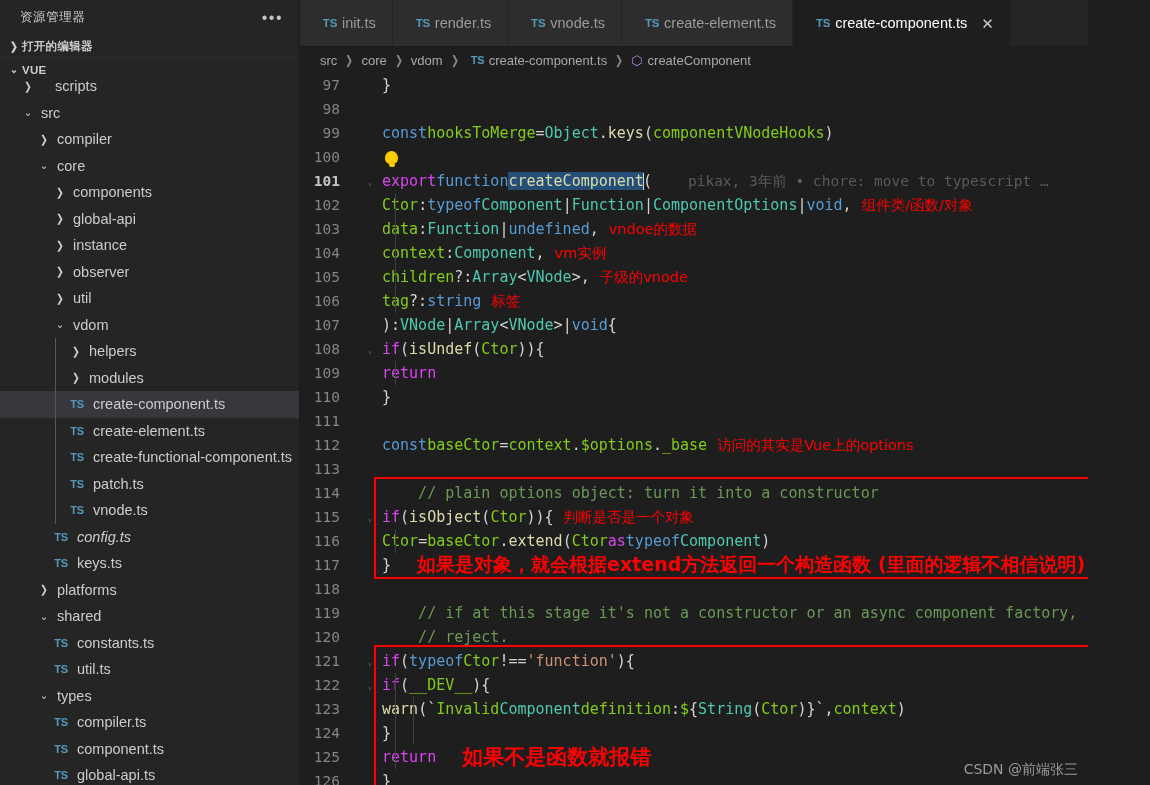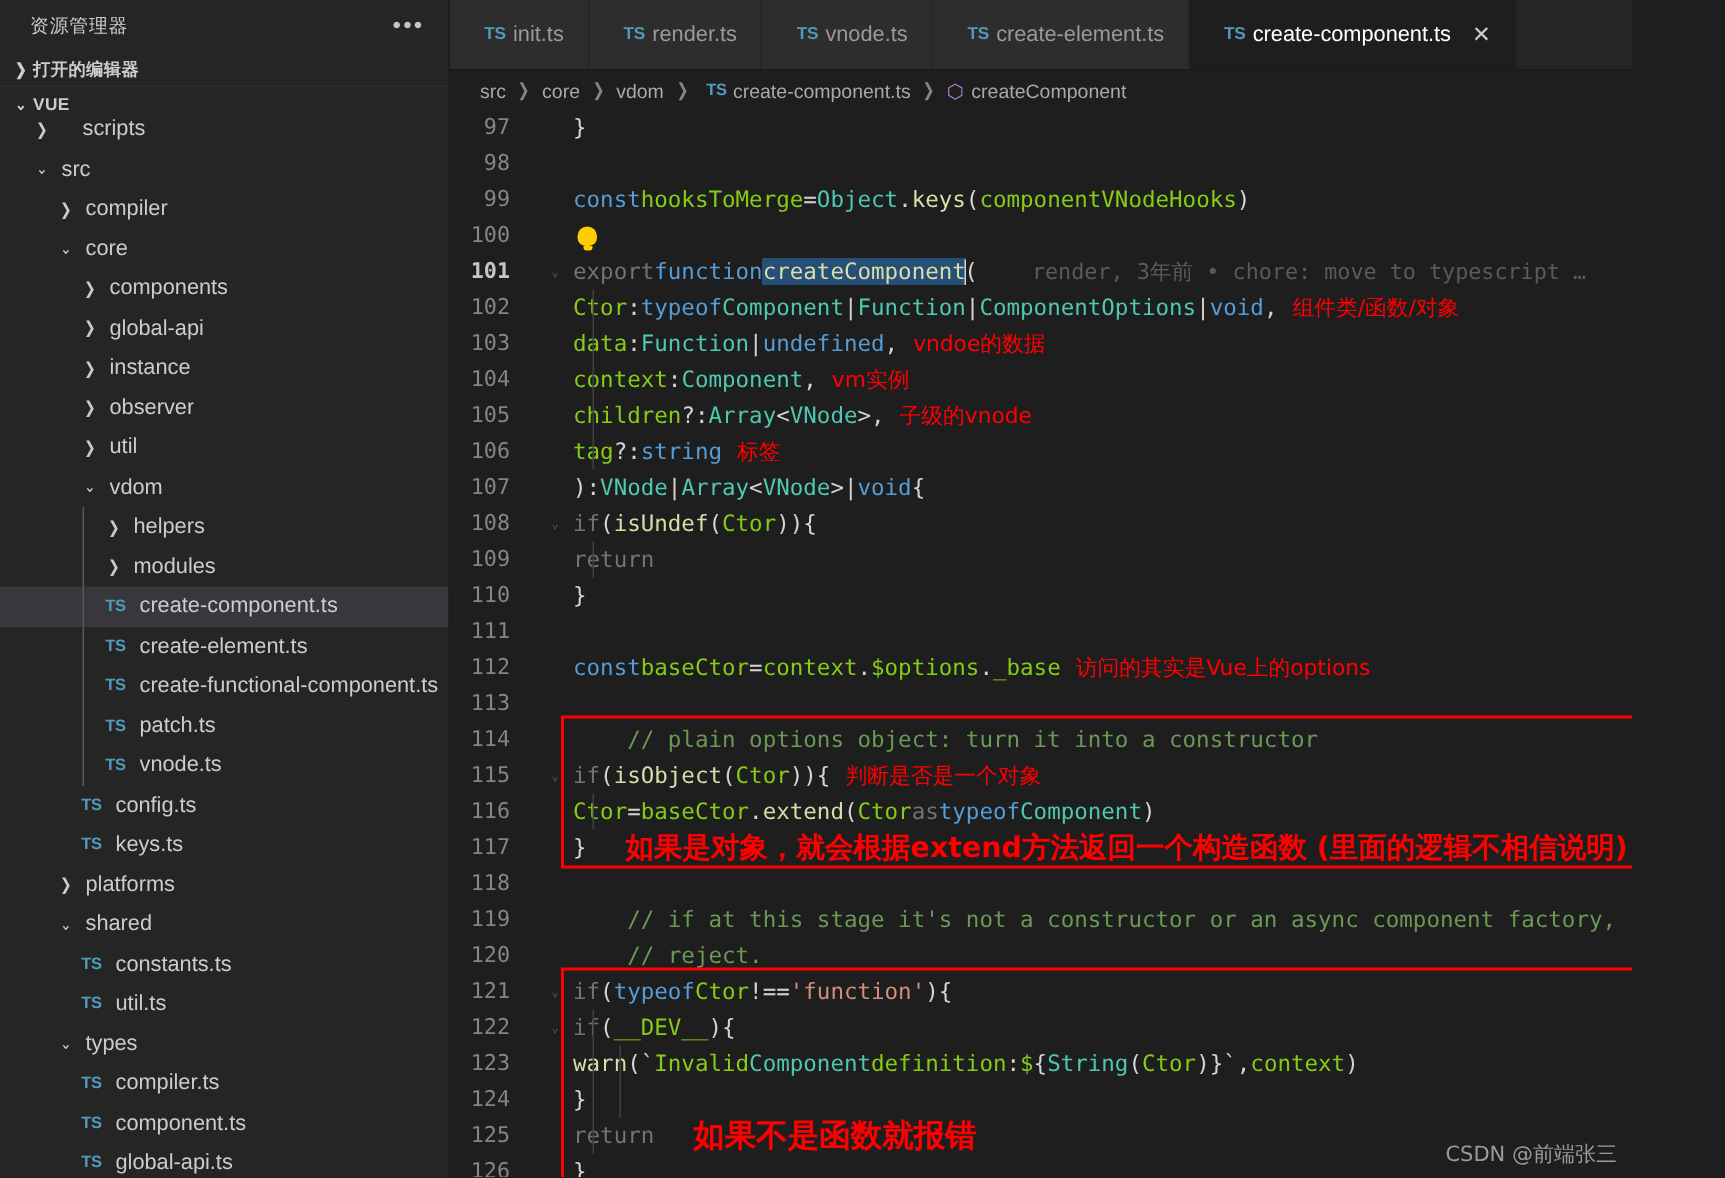--- a/index.html
+++ b/index.html
@@ -155,21 +155,21 @@
   .cline.active .lnum { color: #c6c6c6; font-weight: bold; }
   .fold {
     width: 16px; flex: 0 0 16px;
     color: #5a5a5a; font-size: 10px; text-align:center;
     transform: scaleX(.8);
   }
   .ctext { padding-left: 4px; display: flex; align-items:center; white-space: pre; }
 
   
   .kw   { color: #569cd6; }    
-  .kw2  { color: #737373; }    
+  .kw2  { color: #d946ef; }    
   .fn   { color: #dcdcaa; }    
   .ty   { color: #4ec9b0; }    
   .var  { color: #84cc16; }    
   .pl   { color: #d4d4d4; }    
   .cm   { color: #6a9955; }    
   .str  { color: #ce9178; }
   .sel  { background:#264f78; color:#dcdcaa; }
   .cursor {
     display:inline-block; width:1px; height:17px;
     background:#d4d4d4; vertical-align:middle; margin:0 -1px;
@@ -296,21 +296,21 @@
         <div class="row">
           <span class="ts-badge" style="margin-left: 66px;">TS</span>
           <span class="label" style="margin-left: 5px;">patch.ts</span>
         </div>
         <div class="row">
           <span class="ts-badge" style="margin-left: 66px;">TS</span>
           <span class="label" style="margin-left: 5px;">vnode.ts</span>
         </div>
         <div class="row">
           <span class="ts-badge" style="margin-left: 50px;">TS</span>
-          <span class="label" style="margin-left: 5px;">config.ts</span>
+          <span class="label" style="margin-left: 5px; font-style: italic;">config.ts</span>
         </div>
         <div class="row">
           <span class="ts-badge" style="margin-left: 50px;">TS</span>
           <span class="label" style="margin-left: 5px;">keys.ts</span>
         </div>
         <div class="row">
           <span class="chev" style="margin-left: 36px;">❯</span>
           <span class="label" style="margin-left: 5px;">platforms</span>
         </div>
         <div class="row">
@@ -394,21 +394,21 @@
           <span class="tx">createComponent</span>
         </span>
       </div>
 
     <div class="code-wrap">
       <div class="code-lines" id="code-lines">
           <div class="cline"><span class="lnum">97</span><span class="fold"></span><span class="ctext">  <span class="pl">}</span></span></div>
           <div class="cline"><span class="lnum">98</span><span class="fold"></span><span class="ctext"></span></div>
           <div class="cline"><span class="lnum">99</span><span class="fold"></span><span class="ctext">  <span class="kw">const</span> <span class="var">hooksToMerge</span> <span class="pl">=</span> <span class="ty">Object</span><span class="pl">.</span><span class="fn">keys</span><span class="pl">(</span><span class="var">componentVNodeHooks</span><span class="pl">)</span></span></div>
           <div class="cline"><span class="lnum">100</span><span class="fold"></span><span class="ctext">  <span class="bulb"></span></span></div>
-          <div class="cline active"><span class="lnum">101</span><span class="fold">⌄</span><span class="ctext">  <span class="kw2">export</span> <span class="kw">function</span> <span class="sel">createComponent</span><span class="cursor"></span><span class="pl">(</span><span class="blame">render, 3年前 • chore: move to typescript …</span></span></div>
+          <div class="cline active"><span class="lnum">101</span><span class="fold">⌄</span><span class="ctext">  <span class="kw2">export</span> <span class="kw">function</span> <span class="sel">createComponent</span><span class="cursor"></span><span class="pl">(</span><span class="blame">pikax, 3年前 • chore: move to typescript …</span></span></div>
           <div class="cline"><span class="lnum">102</span><span class="fold"></span><span class="ctext">    <span class="var">Ctor</span><span class="pl">:</span> <span class="kw">typeof</span> <span class="ty">Component</span> <span class="pl">|</span> <span class="ty">Function</span> <span class="pl">|</span> <span class="ty">ComponentOptions</span> <span class="pl">|</span> <span class="kw">void</span><span class="pl">,</span><span class="zh" style="margin-left: 10px;">组件类/函数/对象</span></span></div>
           <div class="cline"><span class="lnum">103</span><span class="fold"></span><span class="ctext">    <span class="var">data</span><span class="pl">:</span> <span class="ty">Function</span> <span class="pl">|</span> <span class="kw">undefined</span><span class="pl">,</span><span class="zh" style="margin-left: 10px;">vndoe的数据</span></span></div>
           <div class="cline"><span class="lnum">104</span><span class="fold"></span><span class="ctext">    <span class="var">context</span><span class="pl">:</span> <span class="ty">Component</span><span class="pl">,</span><span class="zh" style="margin-left: 10px;">vm实例</span></span></div>
           <div class="cline"><span class="lnum">105</span><span class="fold"></span><span class="ctext">    <span class="var">children</span><span class="pl">?:</span> <span class="ty">Array</span><span class="pl">&lt;</span><span class="ty">VNode</span><span class="pl">&gt;,</span><span class="zh" style="margin-left: 10px;">子级的vnode</span></span></div>
           <div class="cline"><span class="lnum">106</span><span class="fold"></span><span class="ctext">    <span class="var">tag</span><span class="pl">?:</span> <span class="kw">string</span><span class="zh" style="margin-left: 10px;">标签</span></span></div>
           <div class="cline"><span class="lnum">107</span><span class="fold"></span><span class="ctext">  <span class="pl">):</span> <span class="ty">VNode</span> <span class="pl">|</span> <span class="ty">Array</span><span class="pl">&lt;</span><span class="ty">VNode</span><span class="pl">&gt;</span> <span class="pl">|</span> <span class="kw">void</span> <span class="pl">{</span></span></div>
           <div class="cline"><span class="lnum">108</span><span class="fold">⌄</span><span class="ctext">    <span class="kw2">if</span> <span class="pl">(</span><span class="fn">isUndef</span><span class="pl">(</span><span class="var">Ctor</span><span class="pl">))</span> <span class="pl">{</span></span></div>
           <div class="cline"><span class="lnum">109</span><span class="fold"></span><span class="ctext">      <span class="kw2">return</span></span></div>
           <div class="cline"><span class="lnum">110</span><span class="fold"></span><span class="ctext">    <span class="pl">}</span></span></div>
           <div class="cline"><span class="lnum">111</span><span class="fold"></span><span class="ctext"></span></div>

